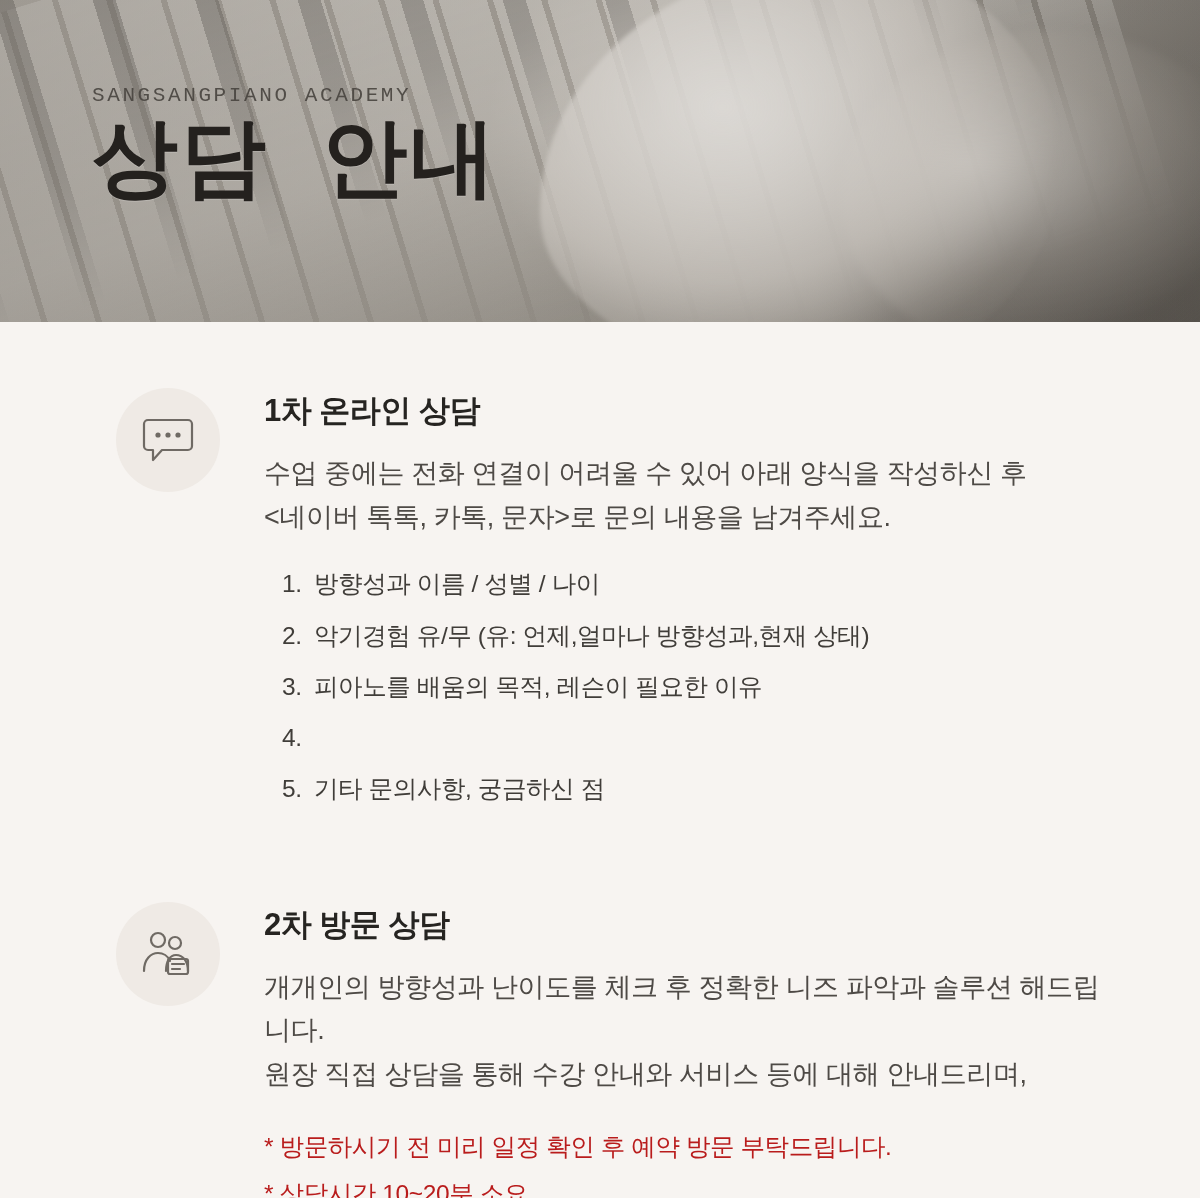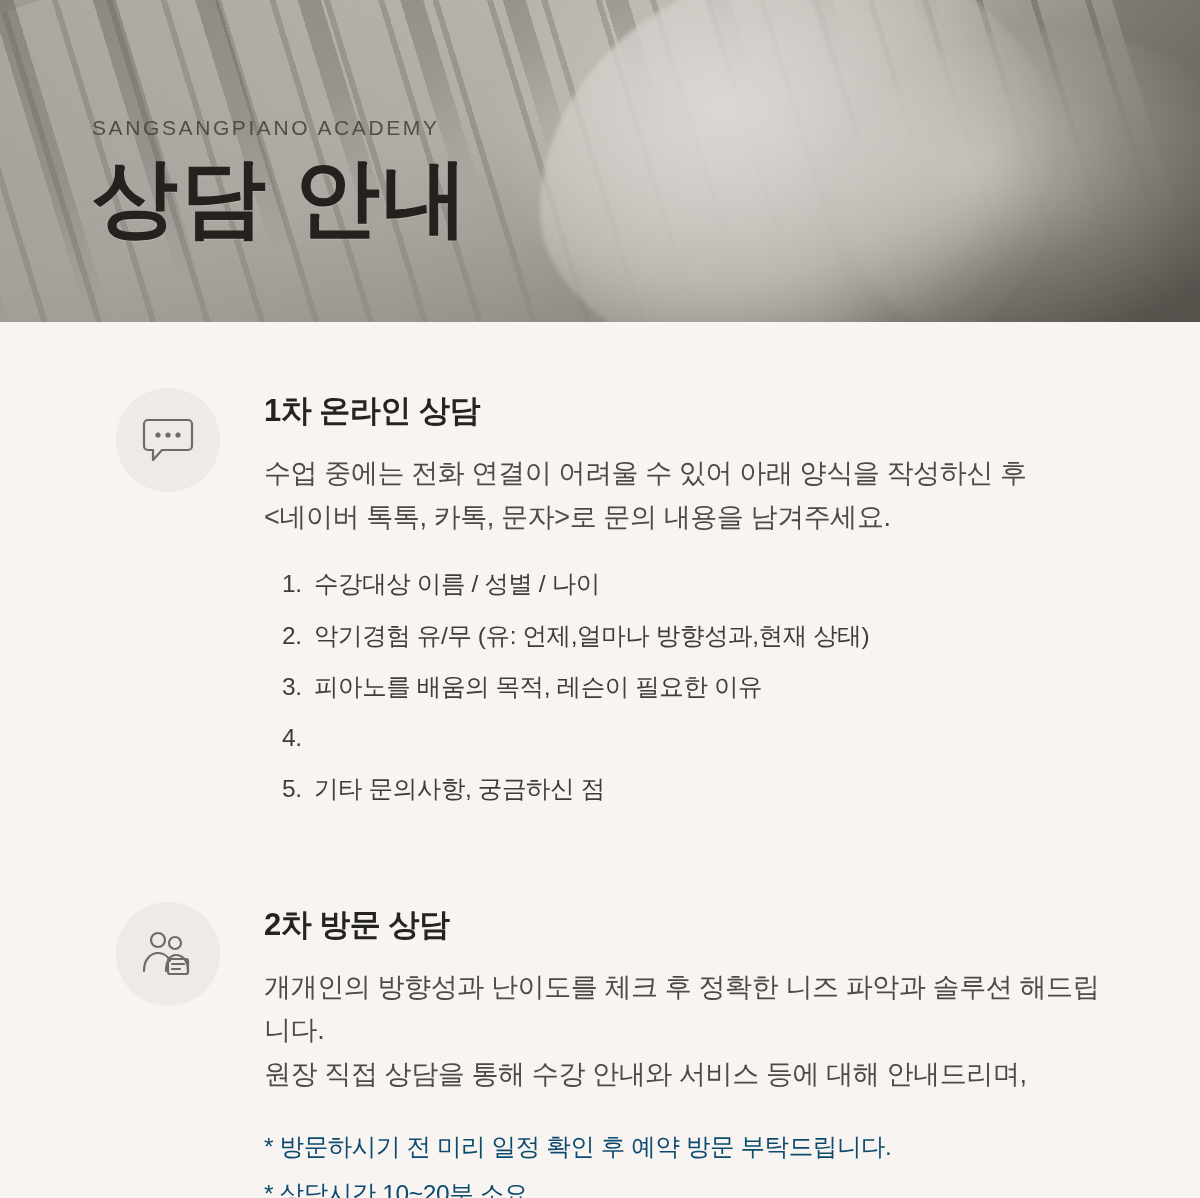--- a/index.html
+++ b/index.html
@@ -105,21 +105,22 @@
 
   .hero-veil {
     position: absolute;
     inset: 0;
     background: linear-gradient(100deg, rgba(140,135,128,0.55) 0%, rgba(150,145,138,0.30) 45%, rgba(90,86,80,0.20) 100%);
   }
 
   .hero-text {
     position: absolute;
     left: 92px;
-    top: 116px;
+    top: 84px;
+    font-family: Liberation Mono, monospace;
   }
 
   .hero-eyebrow {
     font-size: 21px;
     letter-spacing: 2.6px;
     color: #4a4641;
     font-weight: 400;
     opacity: 0.92;
   }
 
@@ -202,21 +203,21 @@
     flex: 0 0 32px;
     color: #403d39;
   }
 
   .notes {
     margin-top: 30px;
   }
   .notes p {
     font-size: 24.5px;
     line-height: 1.6;
-    color: #0c4a6e;
+    color: #b91c1c;
     letter-spacing: -0.4px;
     margin-bottom: 8px;
   }
 
   .stroke { stroke: #6f6a64; fill: none; stroke-width: 2.2; stroke-linecap: round; stroke-linejoin: round; }
   .dotfill { fill: #6f6a64; }
 </style>
 </head>
 <body>
 
@@ -249,21 +250,21 @@
       </div>
       <div class="block-body">
         <div class="block-title">1차 온라인 상담</div>
         <div class="block-desc">
           <div>수업 중에는 전화 연결이 어려울 수 있어 아래 양식을 작성하신 후</div>
           <div>&lt;네이버 톡톡, 카톡, 문자&gt;로 문의 내용을 남겨주세요.</div>
         </div>
         <ul class="ordered">
           <li>
             <span class="num">1.</span>
-            <span>수강대상 이름 / 성별 / 나이</span>
+            <span>방향성과 이름 / 성별 / 나이</span>
           </li>
           <li>
             <span class="num">2.</span>
             <span>악기경험 유/무 (유: 언제,얼마나 방향성과,현재 상태)</span>
           </li>
           <li>
             <span class="num">3.</span>
             <span>피아노를 배움의 목적, 레슨이 필요한 이유</span>
           </li>
           <li>

